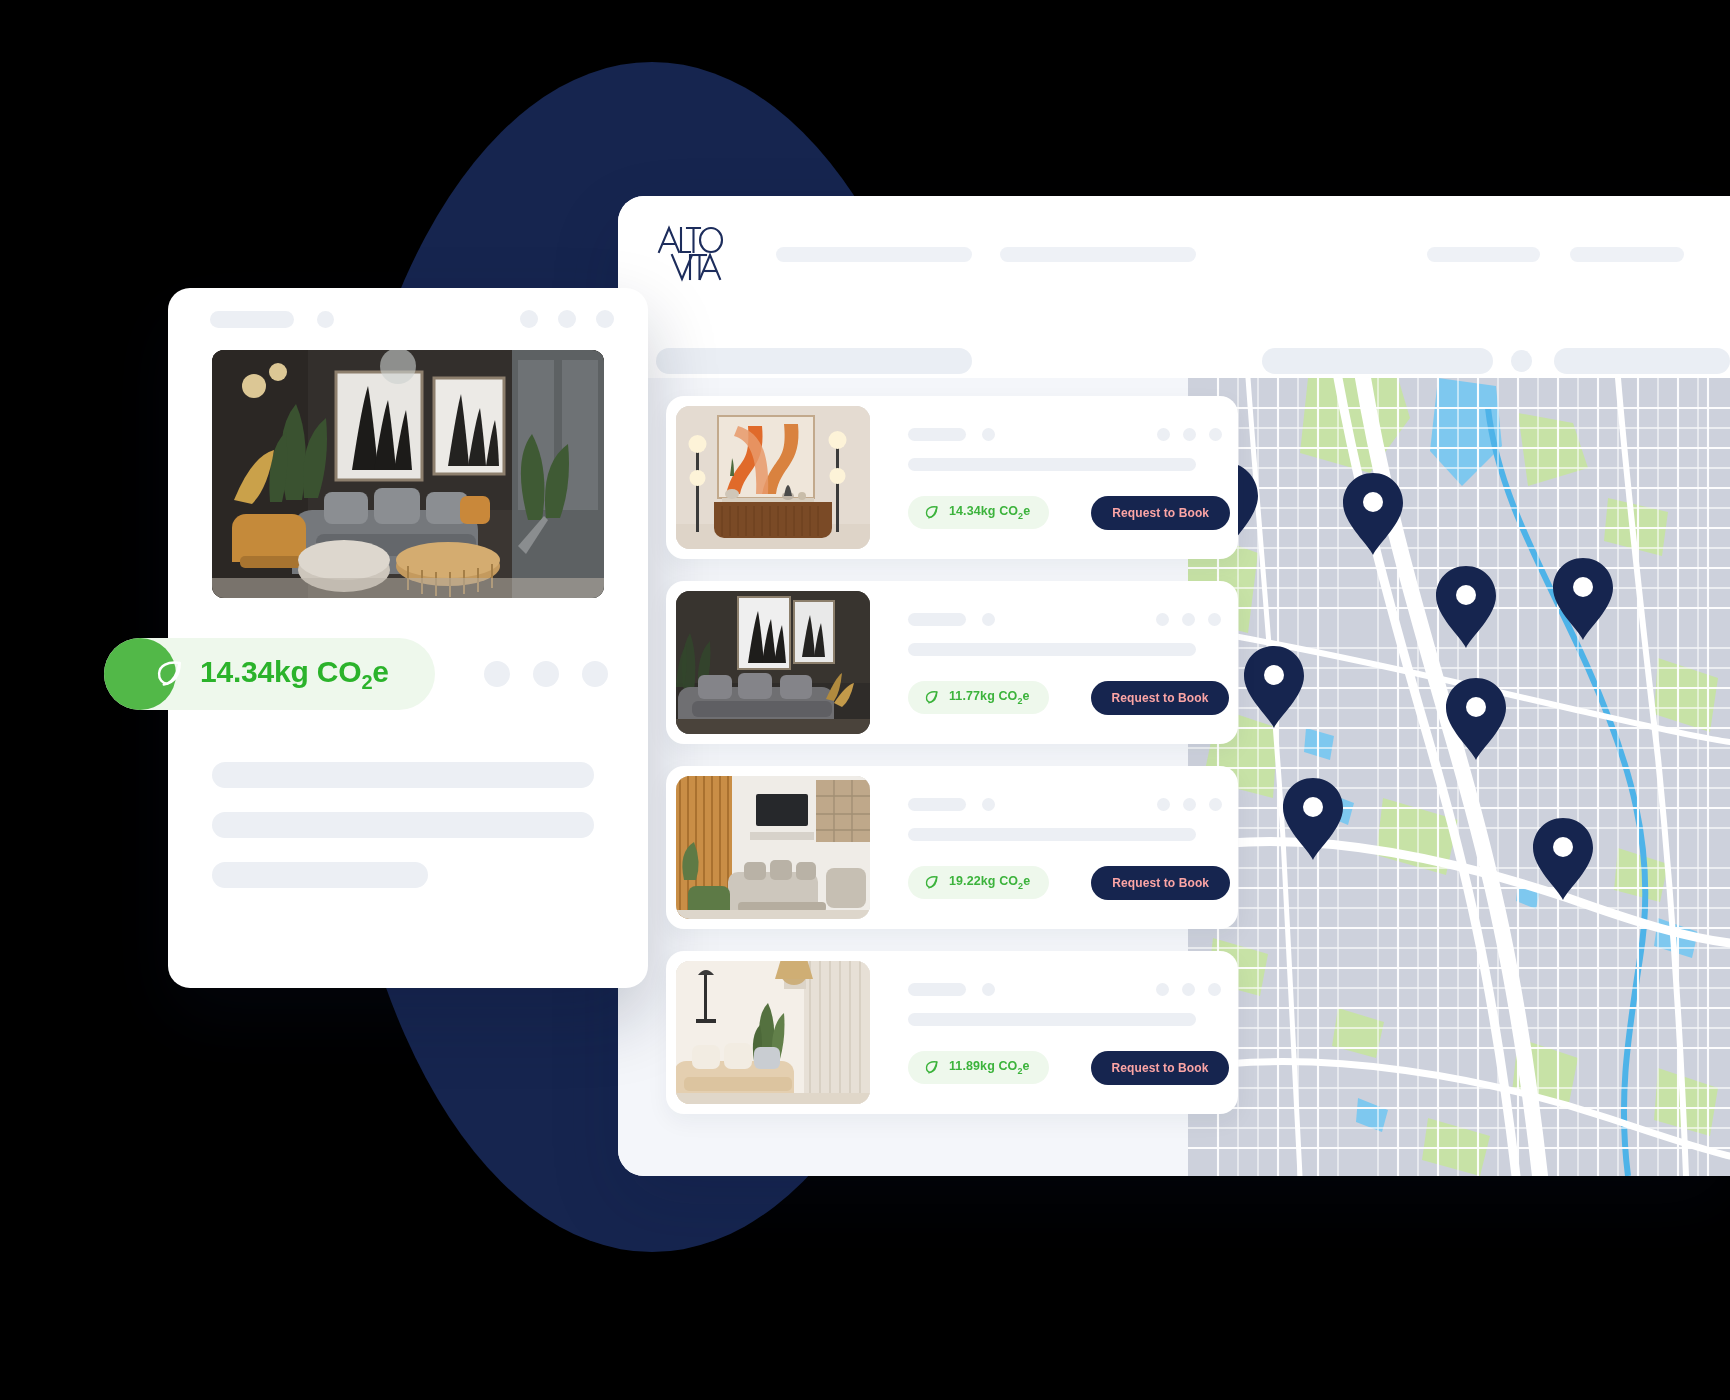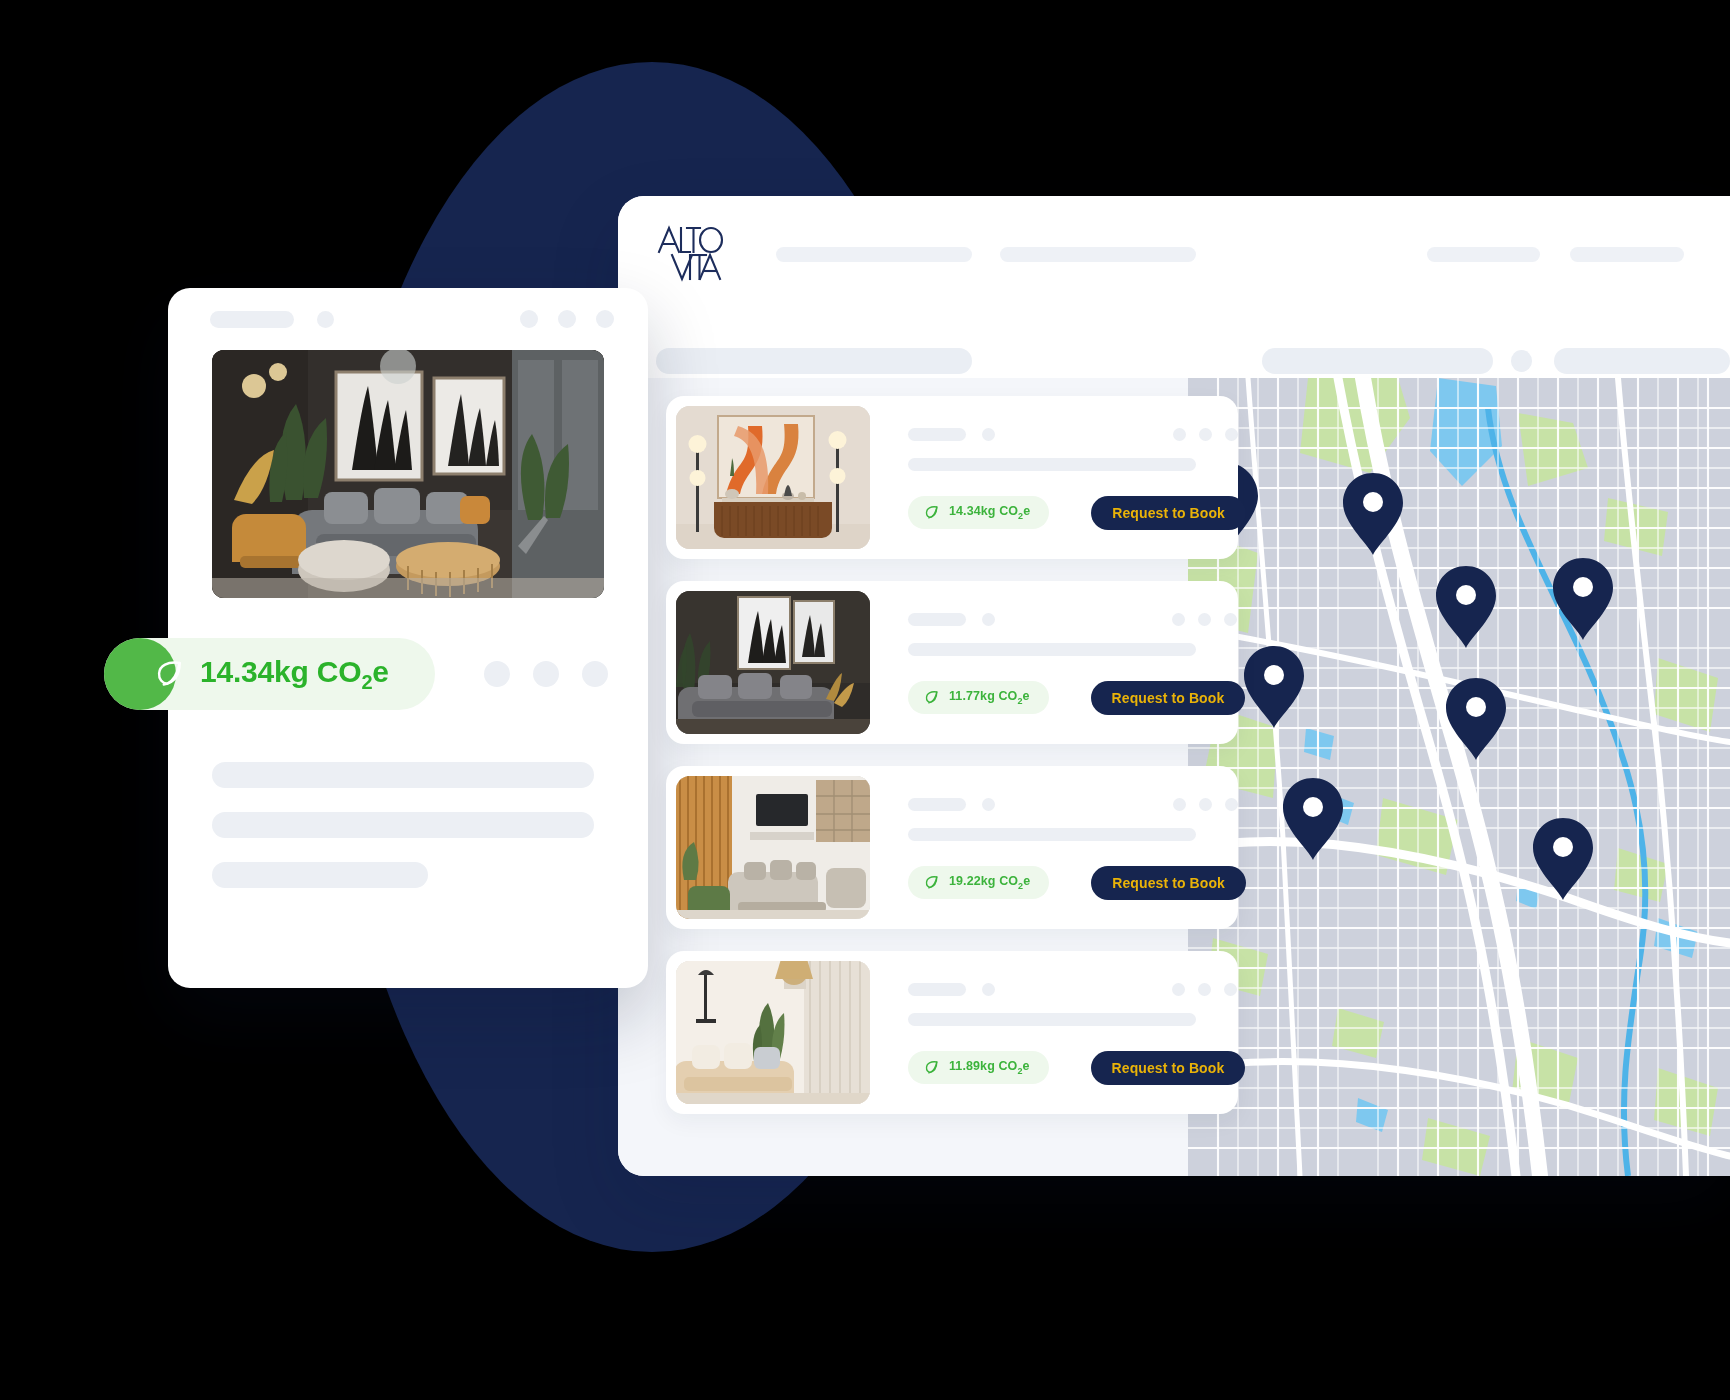--- a/index.html
+++ b/index.html
@@ -121,27 +121,27 @@
     color: #3cb33c;
     font-size: 12.5px;
     font-weight: bold;
     letter-spacing: .1px;
     white-space: nowrap;
   }
   .co2-text sub { font-size: 9px; }
   .book-btn {
     margin-left: 42px;
     background: #16254f;
-    color: #eab308;
+    color: #fca5a5;
     border: none;
     border-radius: 999px;
     height: 34px;
     padding: 0 21px;
     font-family: "Liberation Sans", sans-serif;
-    font-size: 14px;
+    font-size: 12px;
     font-weight: bold;
     letter-spacing: .1px;
     cursor: pointer;
     white-space: nowrap;
   }
 
   
   .map-panel {
     position: absolute;
     left: 570px; top: 0;

